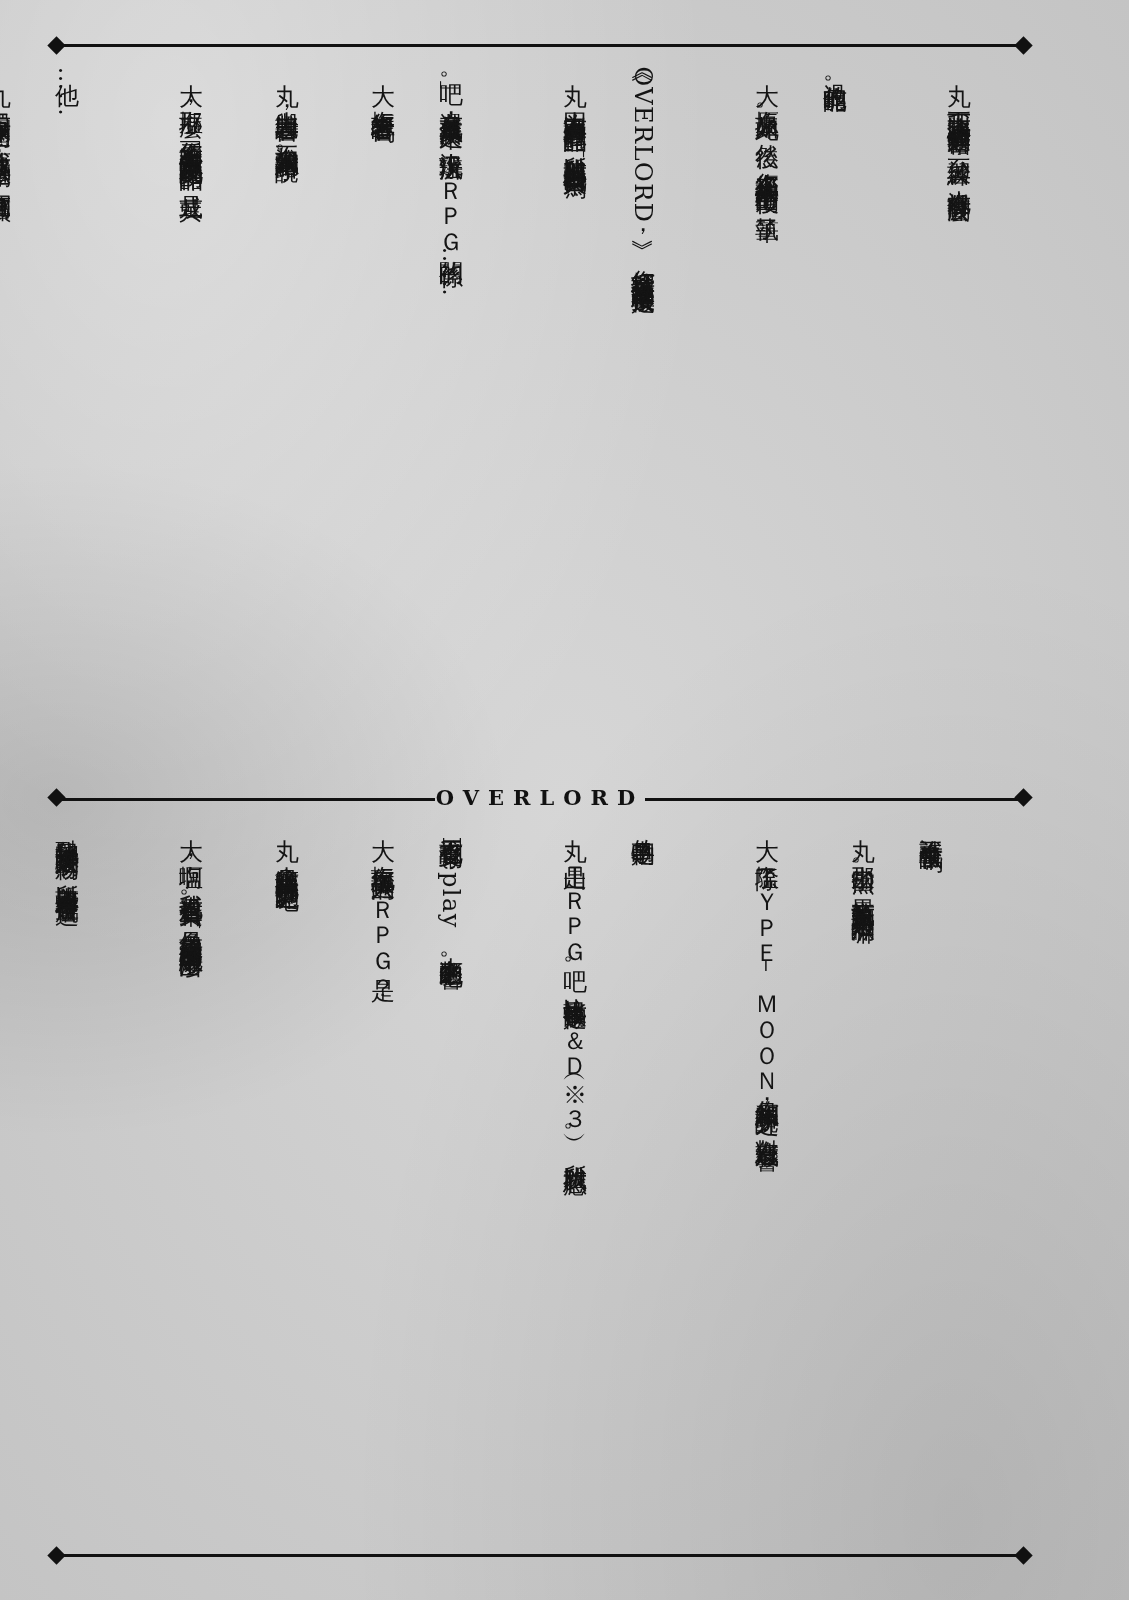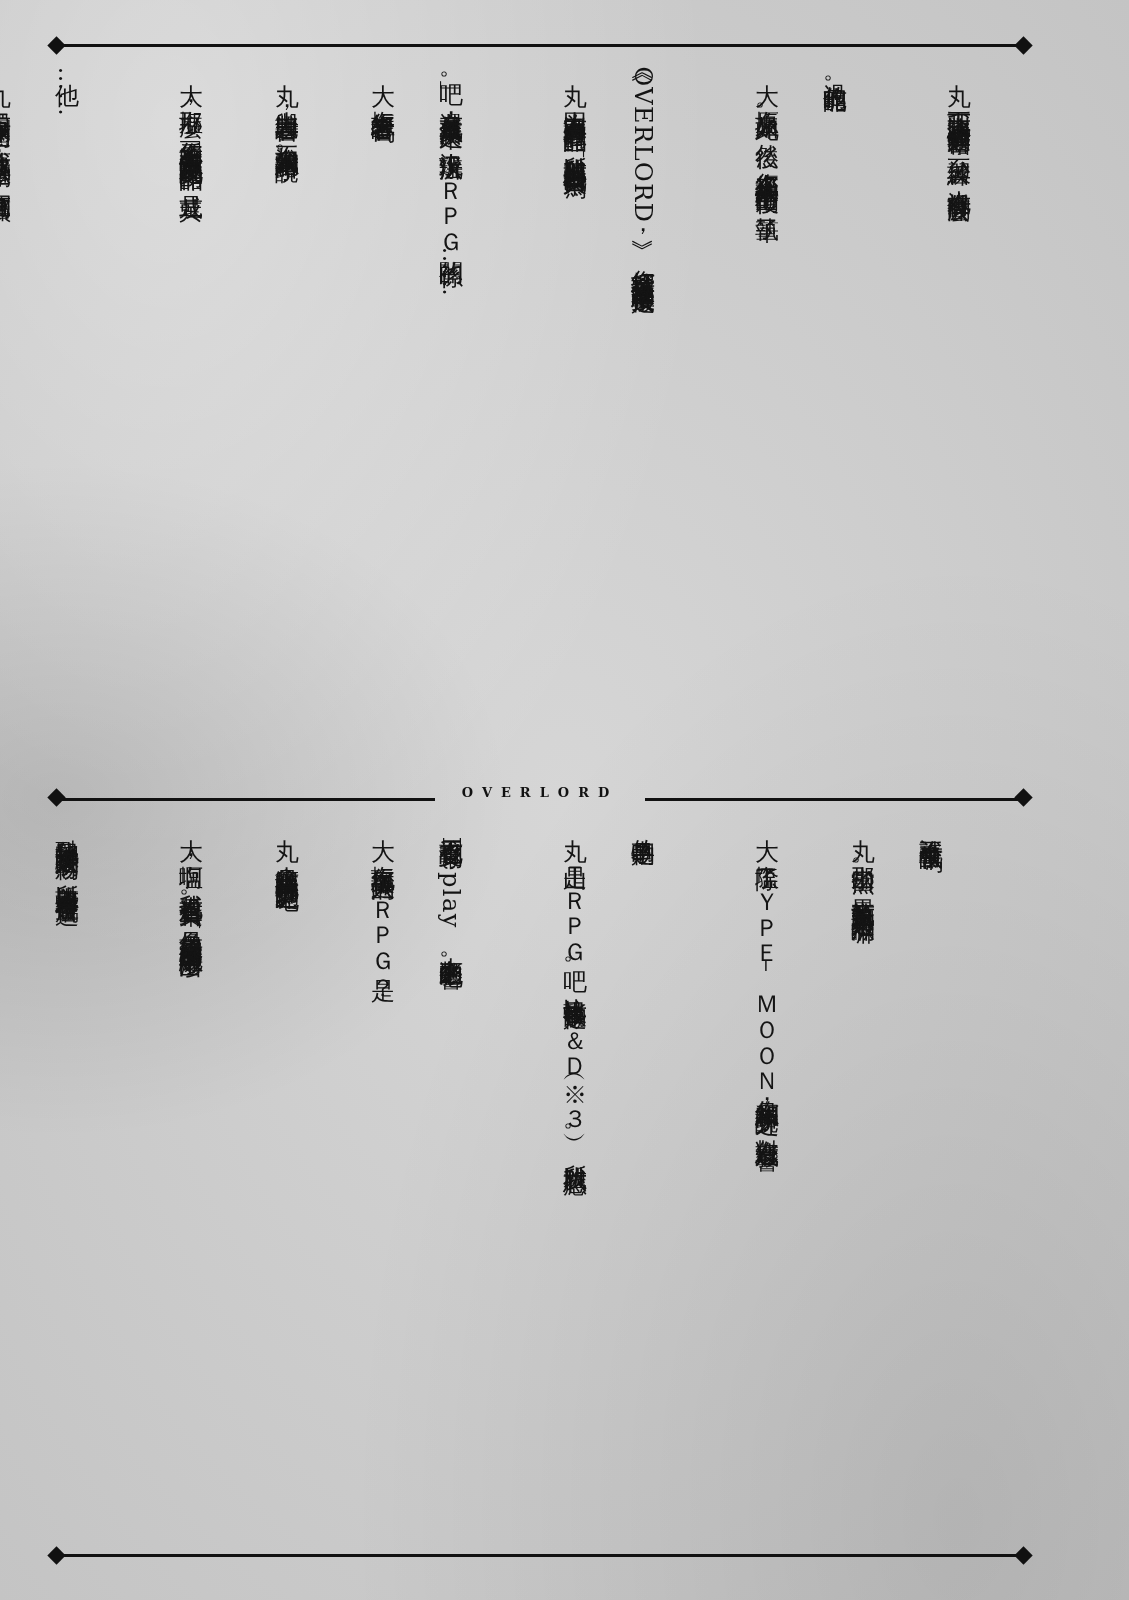--- a/index.html
+++ b/index.html
@@ -27,21 +27,21 @@
   .rule-top { top:44px; }
   .rule-bottom { top:1554px; }
   .rule-mid { top:799px; border-top:none; }
   .rule-mid .seg {
     position:absolute; top:-1px; height:0; border-top:3px solid #111;
   }
   .rule-mid .seg.l { left:0; width:380px; }
   .rule-mid .seg.r { right:0; width:380px; }
   .rule-mid .title {
     position:absolute; left:380px; width:210px; top:-14px; text-align:center;
-    font-family:"DejaVu Serif", serif; font-weight:bold; font-size:13px;
+    font-family:"DejaVu Serif", serif; font-weight:bold; font-size:21px;
     letter-spacing:9px; color:#111;
   }
   .block {
     position:absolute; writing-mode:vertical-rl;
     font-size:24px; line-height:40.6px; letter-spacing:1.5px;
   }
   .block-top { right:150px; top:65px; height:705px; width:860px; }
   .block-bottom { right:150px; top:820px; height:700px; width:860px; }
   .line { display:block; white-space:nowrap; }
   .spk-name {

